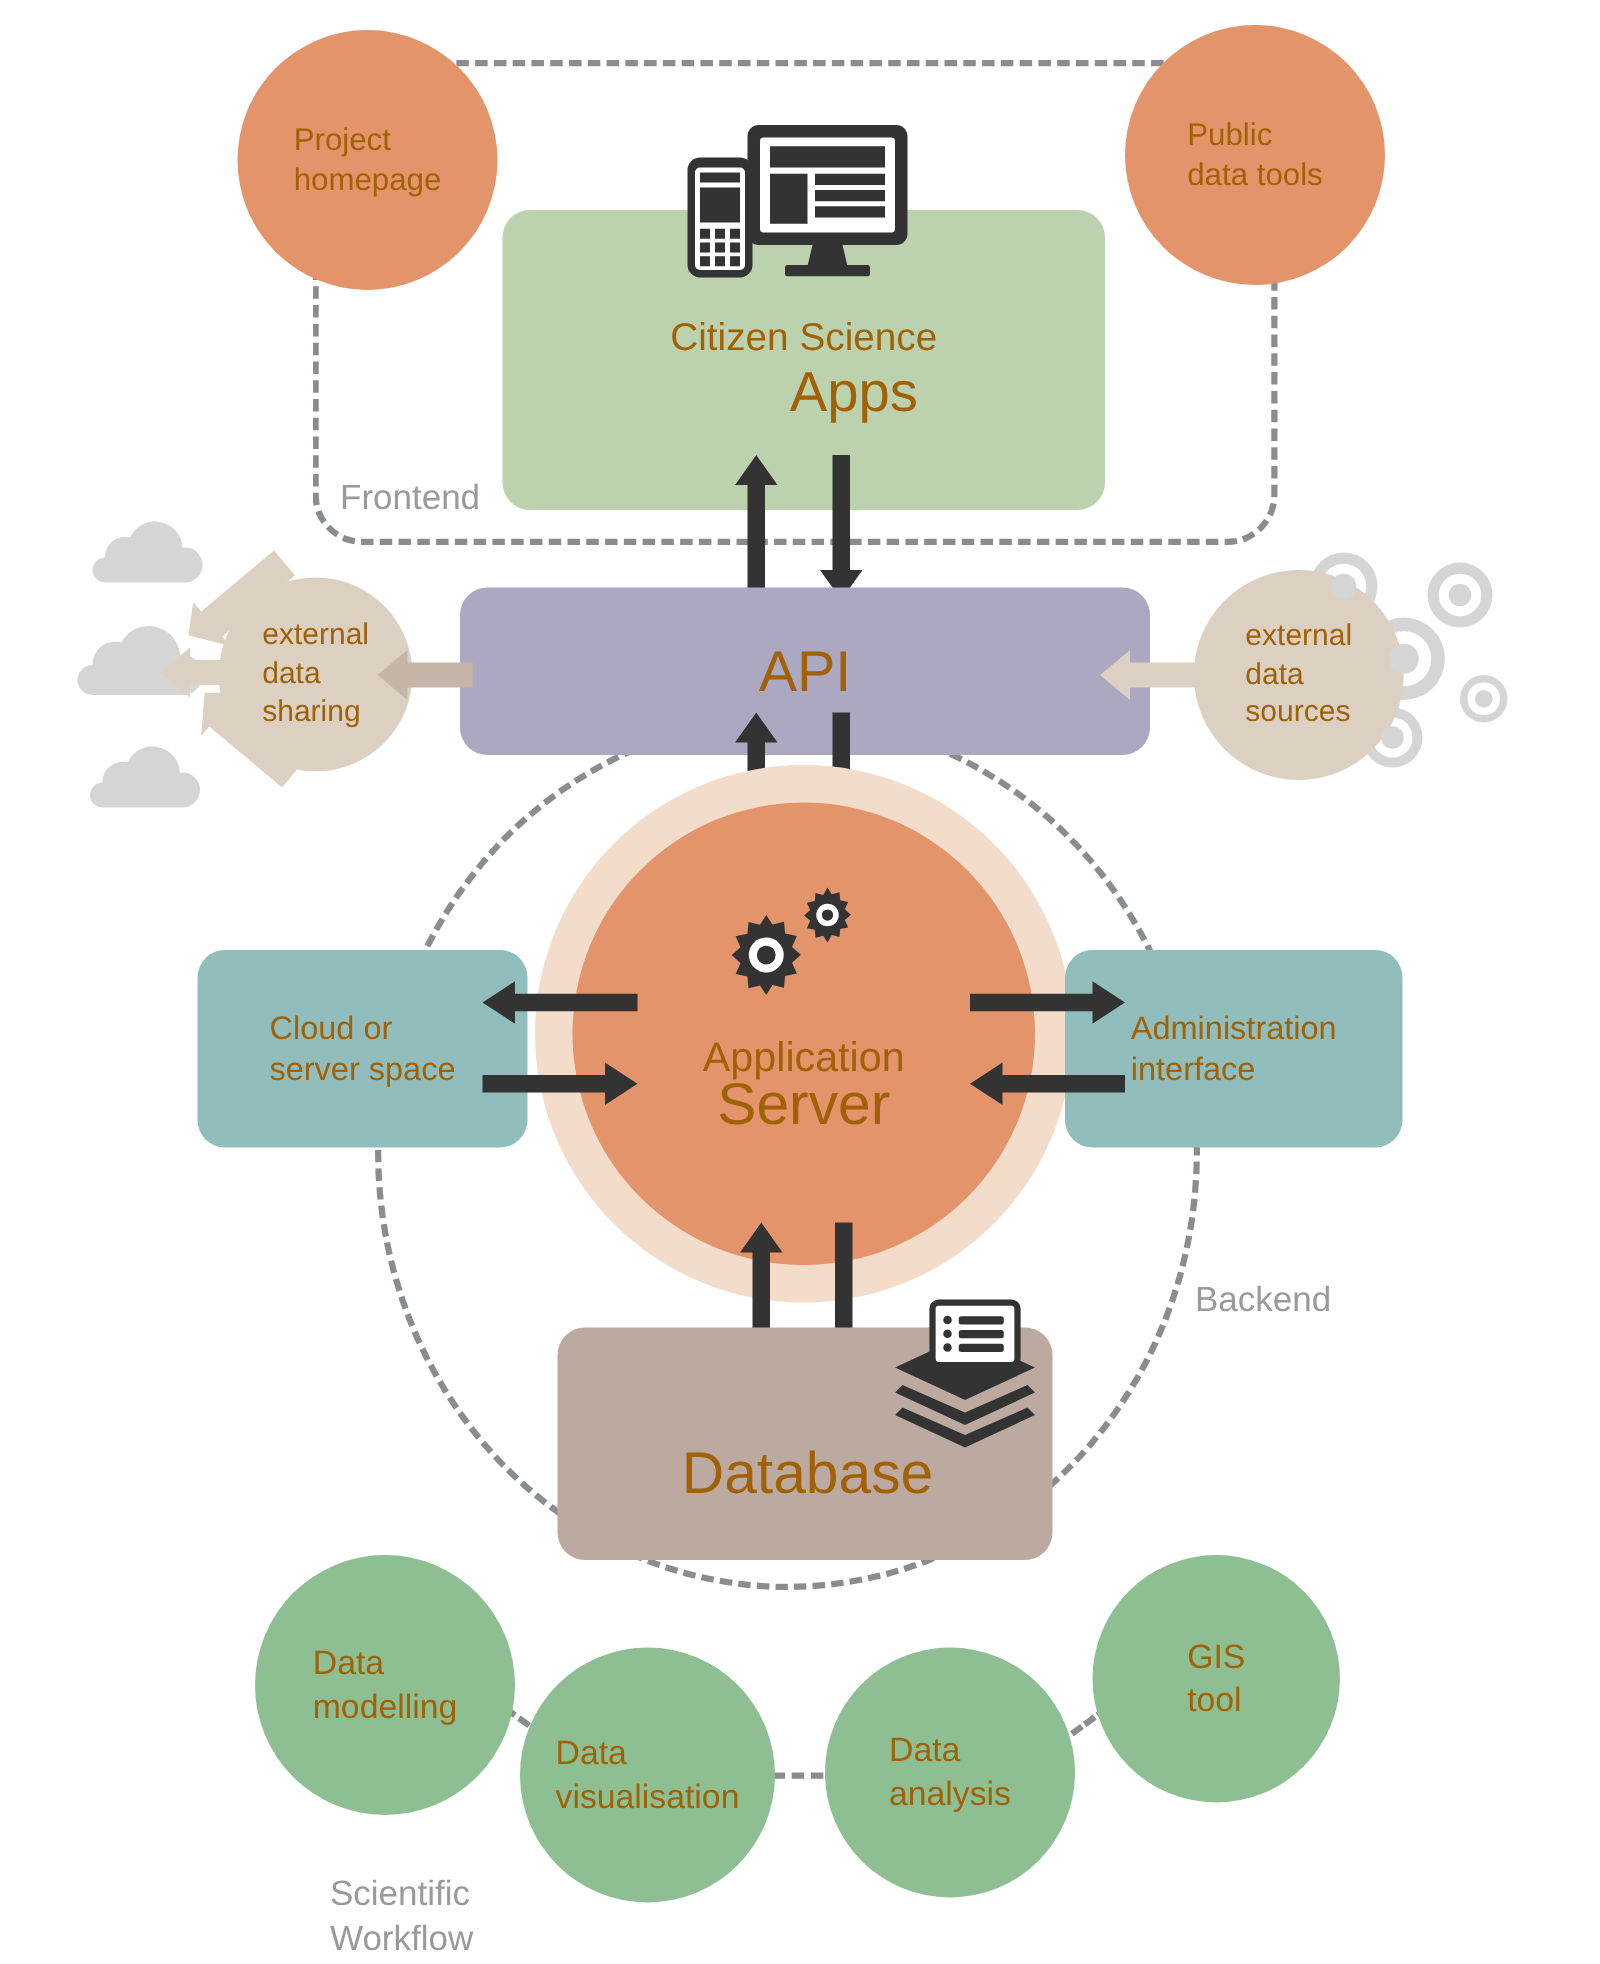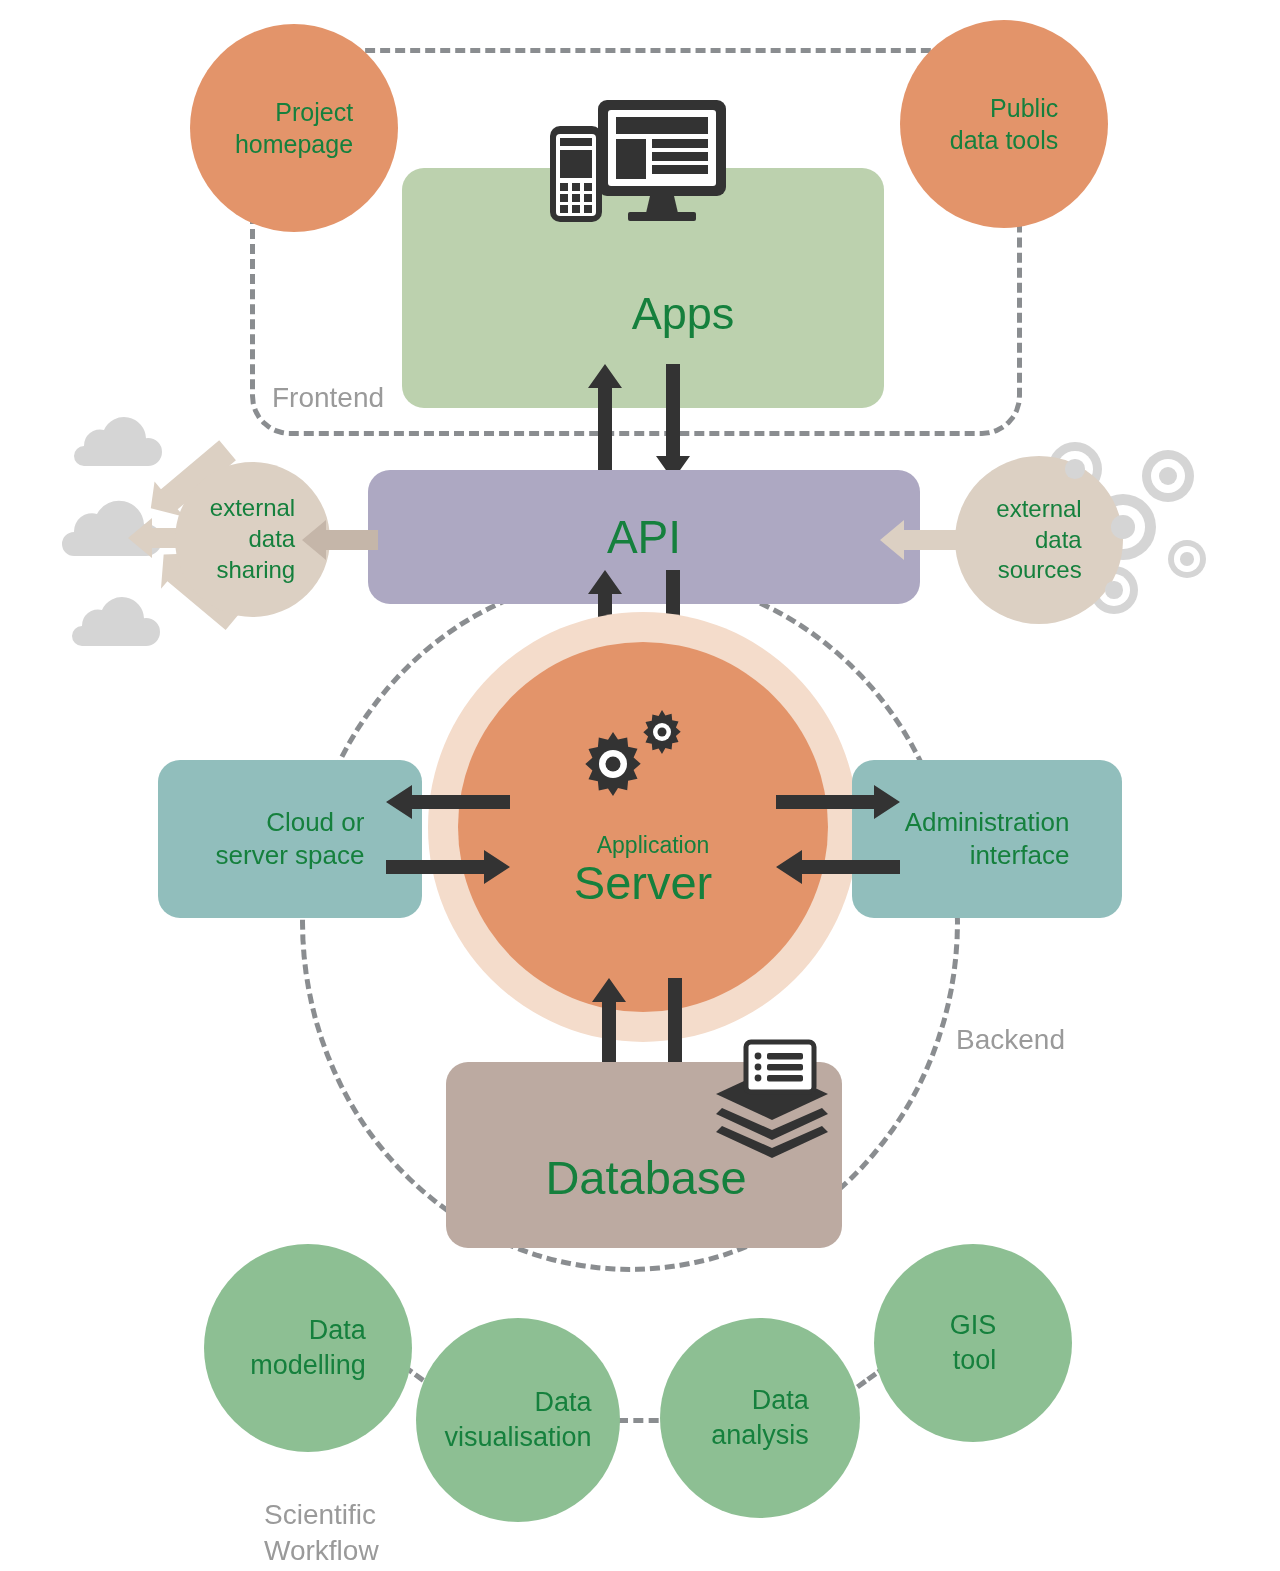--- a/index.html
+++ b/index.html
@@ -18,22 +18,22 @@
   }
   .abs { position: absolute; }
 
   
   .node-text {
     position: absolute;
     display: flex;
     flex-direction: column;
     align-items: center;
     justify-content: center;
-    text-align: right;
-    color: #15803d;
+    text-align: left;
+    color: #a16207;
     line-height: 1.28;
     pointer-events: none;
   }
 
   
   .circle { border-radius: 50%; }
 
   .orange-circle { background: #E3946A; }
   .green-circle  { background: #8DBF93; }
   .tan-circle    { background: #DCD0C3; }
@@ -212,20 +212,21 @@
         <rect x="14" y="96" width="8" height="8"></rect>
           <rect x="26" y="96" width="8" height="8"></rect>
           <rect x="38" y="96" width="8" height="8"></rect>
         <rect x="14" y="107" width="8" height="8"></rect>
           <rect x="26" y="107" width="8" height="8"></rect>
           <rect x="38" y="107" width="8" height="8"></rect>
       </g>
     </svg>
   </div>
 
+  <div class="node-text" style="left:402px; top:250px; width:482px; height:40px; font-size:31px;">Citizen Science</div>
   <div class="node-text" style="left:402px; top:288px; width:562px; height:52px; font-size:45px;">Apps</div>
 
   <div class="group-label" style="left:272px; top:380px;">Frontend</div>
 
   <div class="arrow-dark" style="left:588px; top:364px;">
     <svg width="34" height="116" viewBox="0 0 34 116">
       <path d="M17 0 L34 24 L24 24 L24 116 L10 116 L10 24 L0 24 Z" fill="#333333"></path>
     </svg>
   </div>
   <div class="arrow-dark" style="left:656px; top:364px;">
@@ -283,21 +284,21 @@
       </g>
 
       <g transform="translate(0,26)">
         <path d="M33 0 l5 7.6 9.2-2.2 .9 9.4 9.4 2-3.9 8.7 7.1 6.3-7.1 6.3 3.9 8.7-9.4 2-.9 9.4-9.2-2.2L33 64l-5-7.6-9.2 2.2-.9-9.4-9.4-2 3.9-8.7L5.3 32l7.1-6.3-3.9-8.7 9.4-2 .9-9.4 9.2 2.2Z" fill="#333333"></path>
         <circle cx="33" cy="32" r="14" fill="#ffffff"></circle>
         <circle cx="33" cy="32" r="7.5" fill="#333333"></circle>
       </g>
     </svg>
   </div>
 
-  <div class="node-text" style="left:468px; top:826px; width:370px; height:40px; font-size:23px;">Application</div>
+  <div class="node-text" style="left:458px; top:826px; width:370px; height:40px; font-size:33px;">Application</div>
   <div class="node-text" style="left:458px; top:856px; width:370px; height:54px; font-size:47px;">Server</div>
 
   <div class="abs box teal-box" style="left:158px; top:760px; width:264px; height:158px;"></div>
   <div class="node-text" style="left:158px; top:760px; width:264px; height:158px; font-size:26px; white-space:pre-line;">Cloud or
 server space</div>
 
   <div class="arrow-dark" style="left:386px; top:785px;">
     <svg width="124" height="34" viewBox="0 0 124 34">
       <path d="M0 17 L26 0 L26 10 L124 10 L124 24 L26 24 L26 34 Z" fill="#333333"></path>
     </svg>

